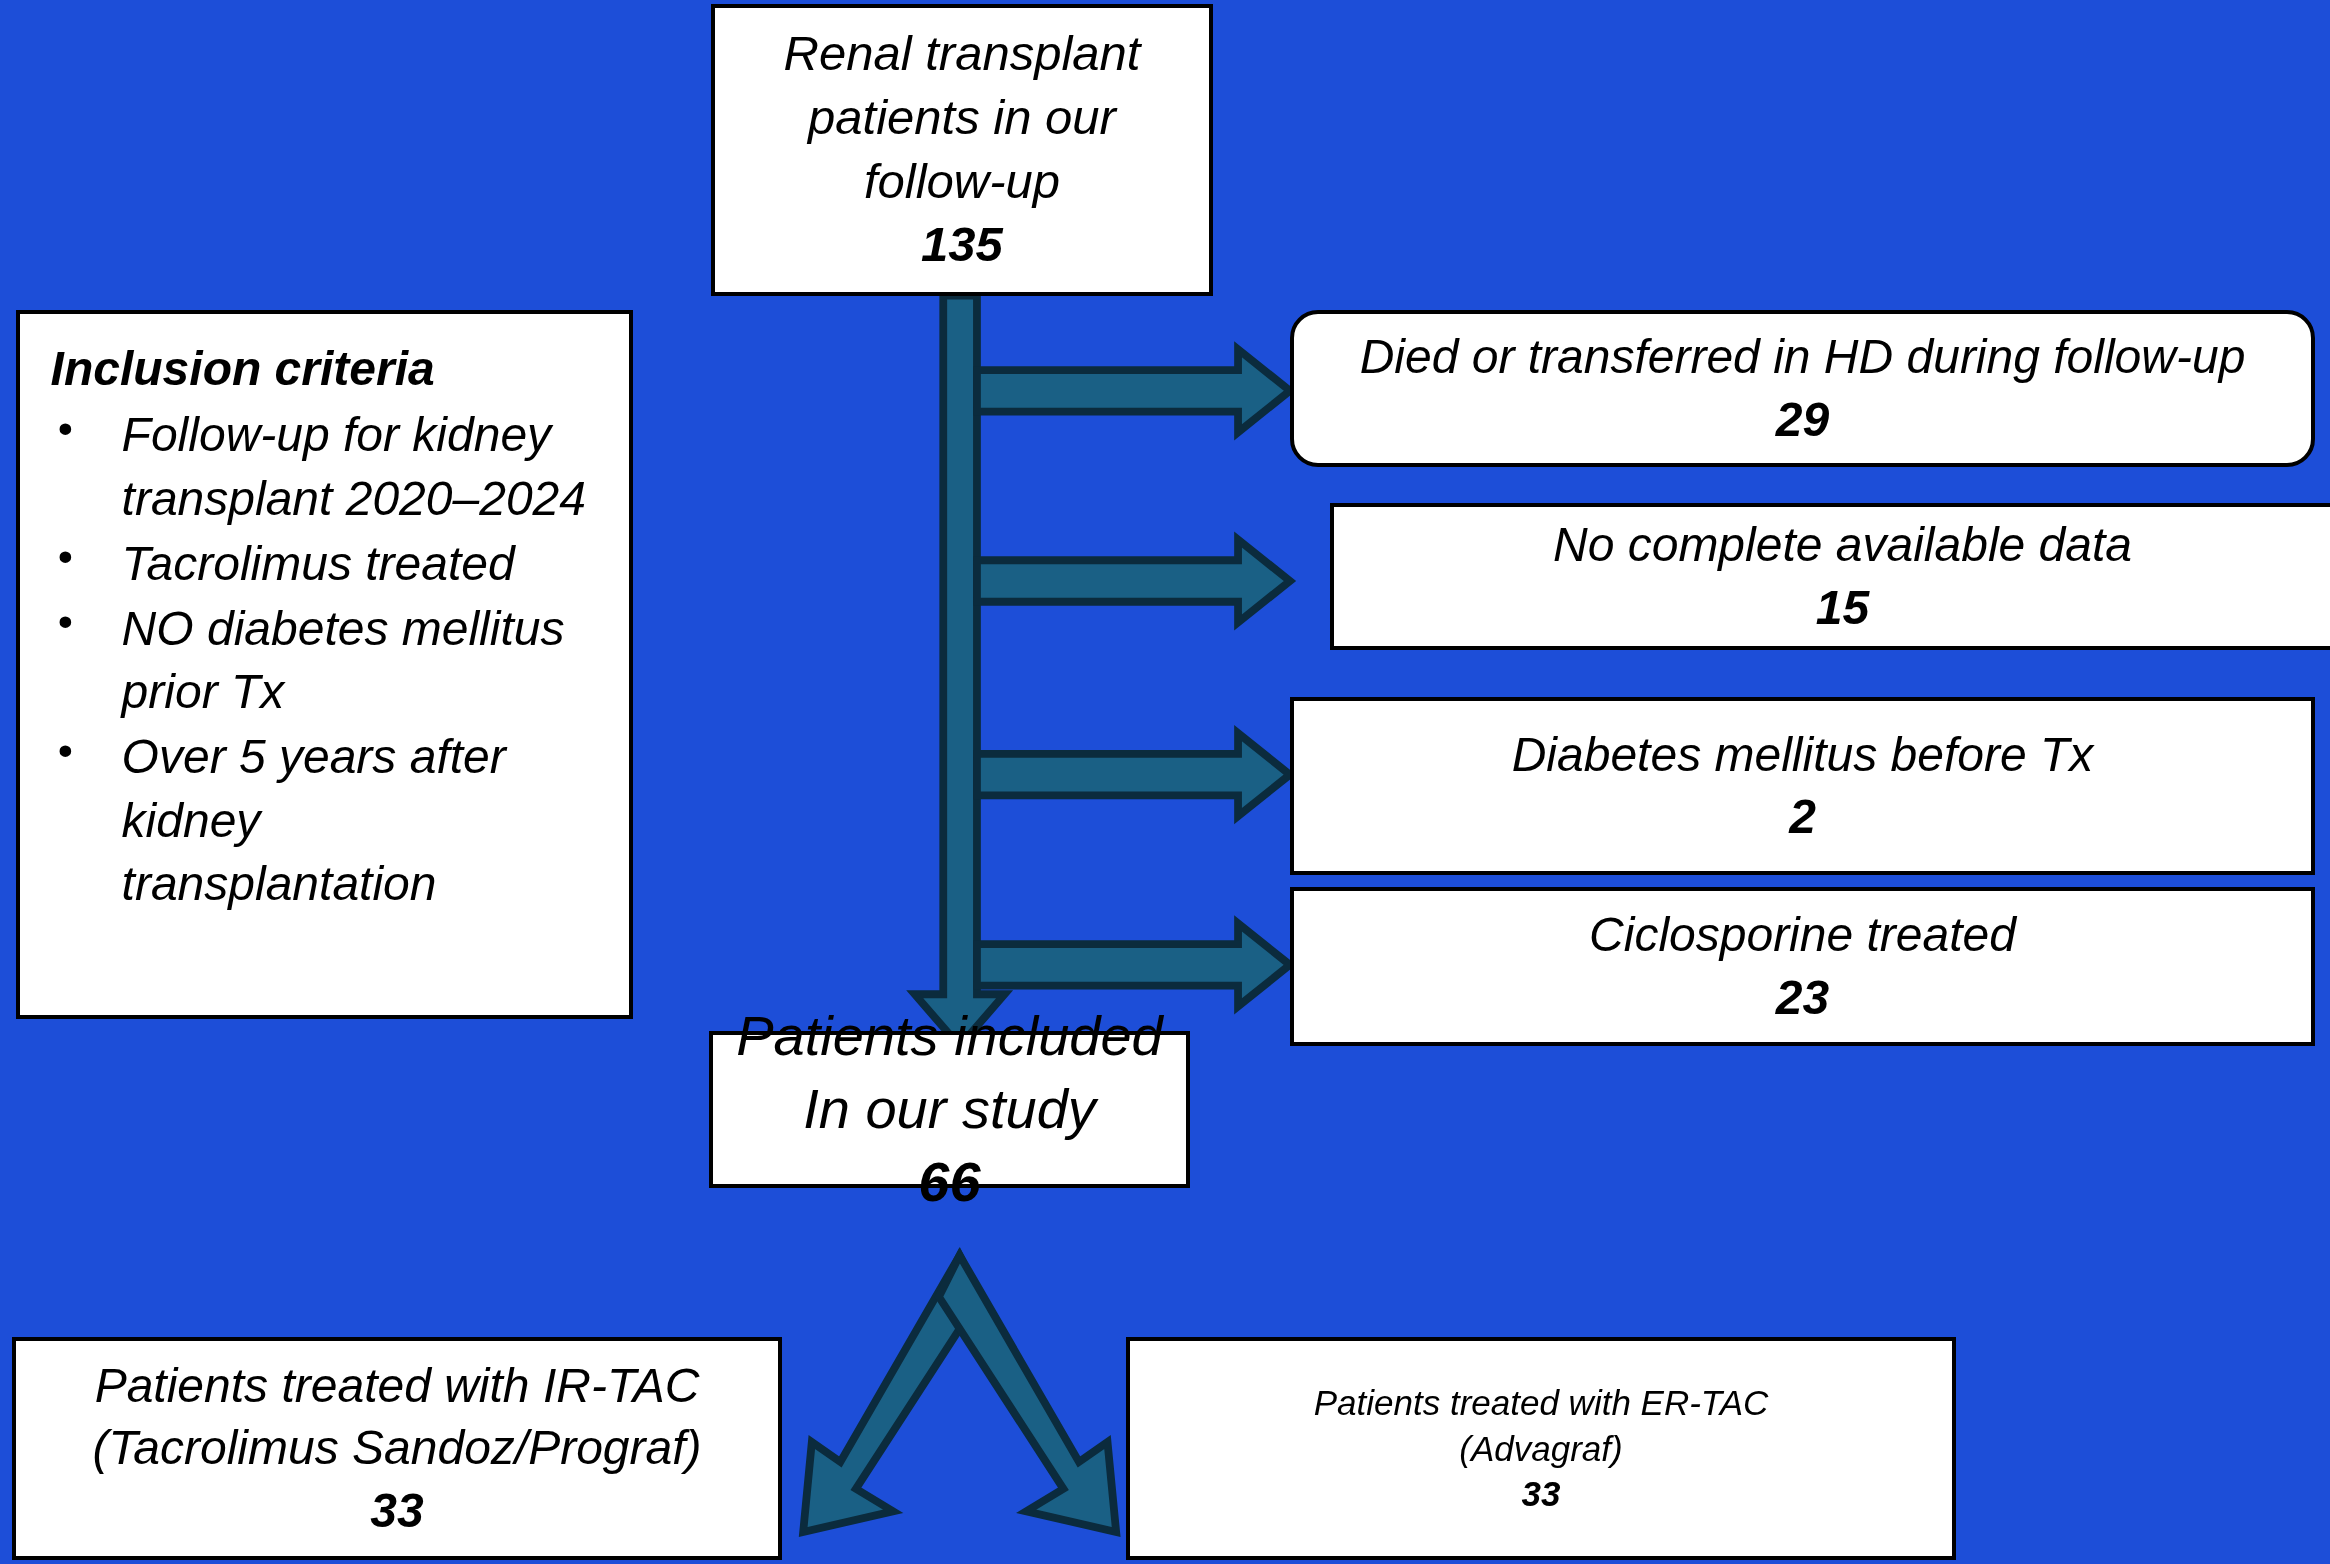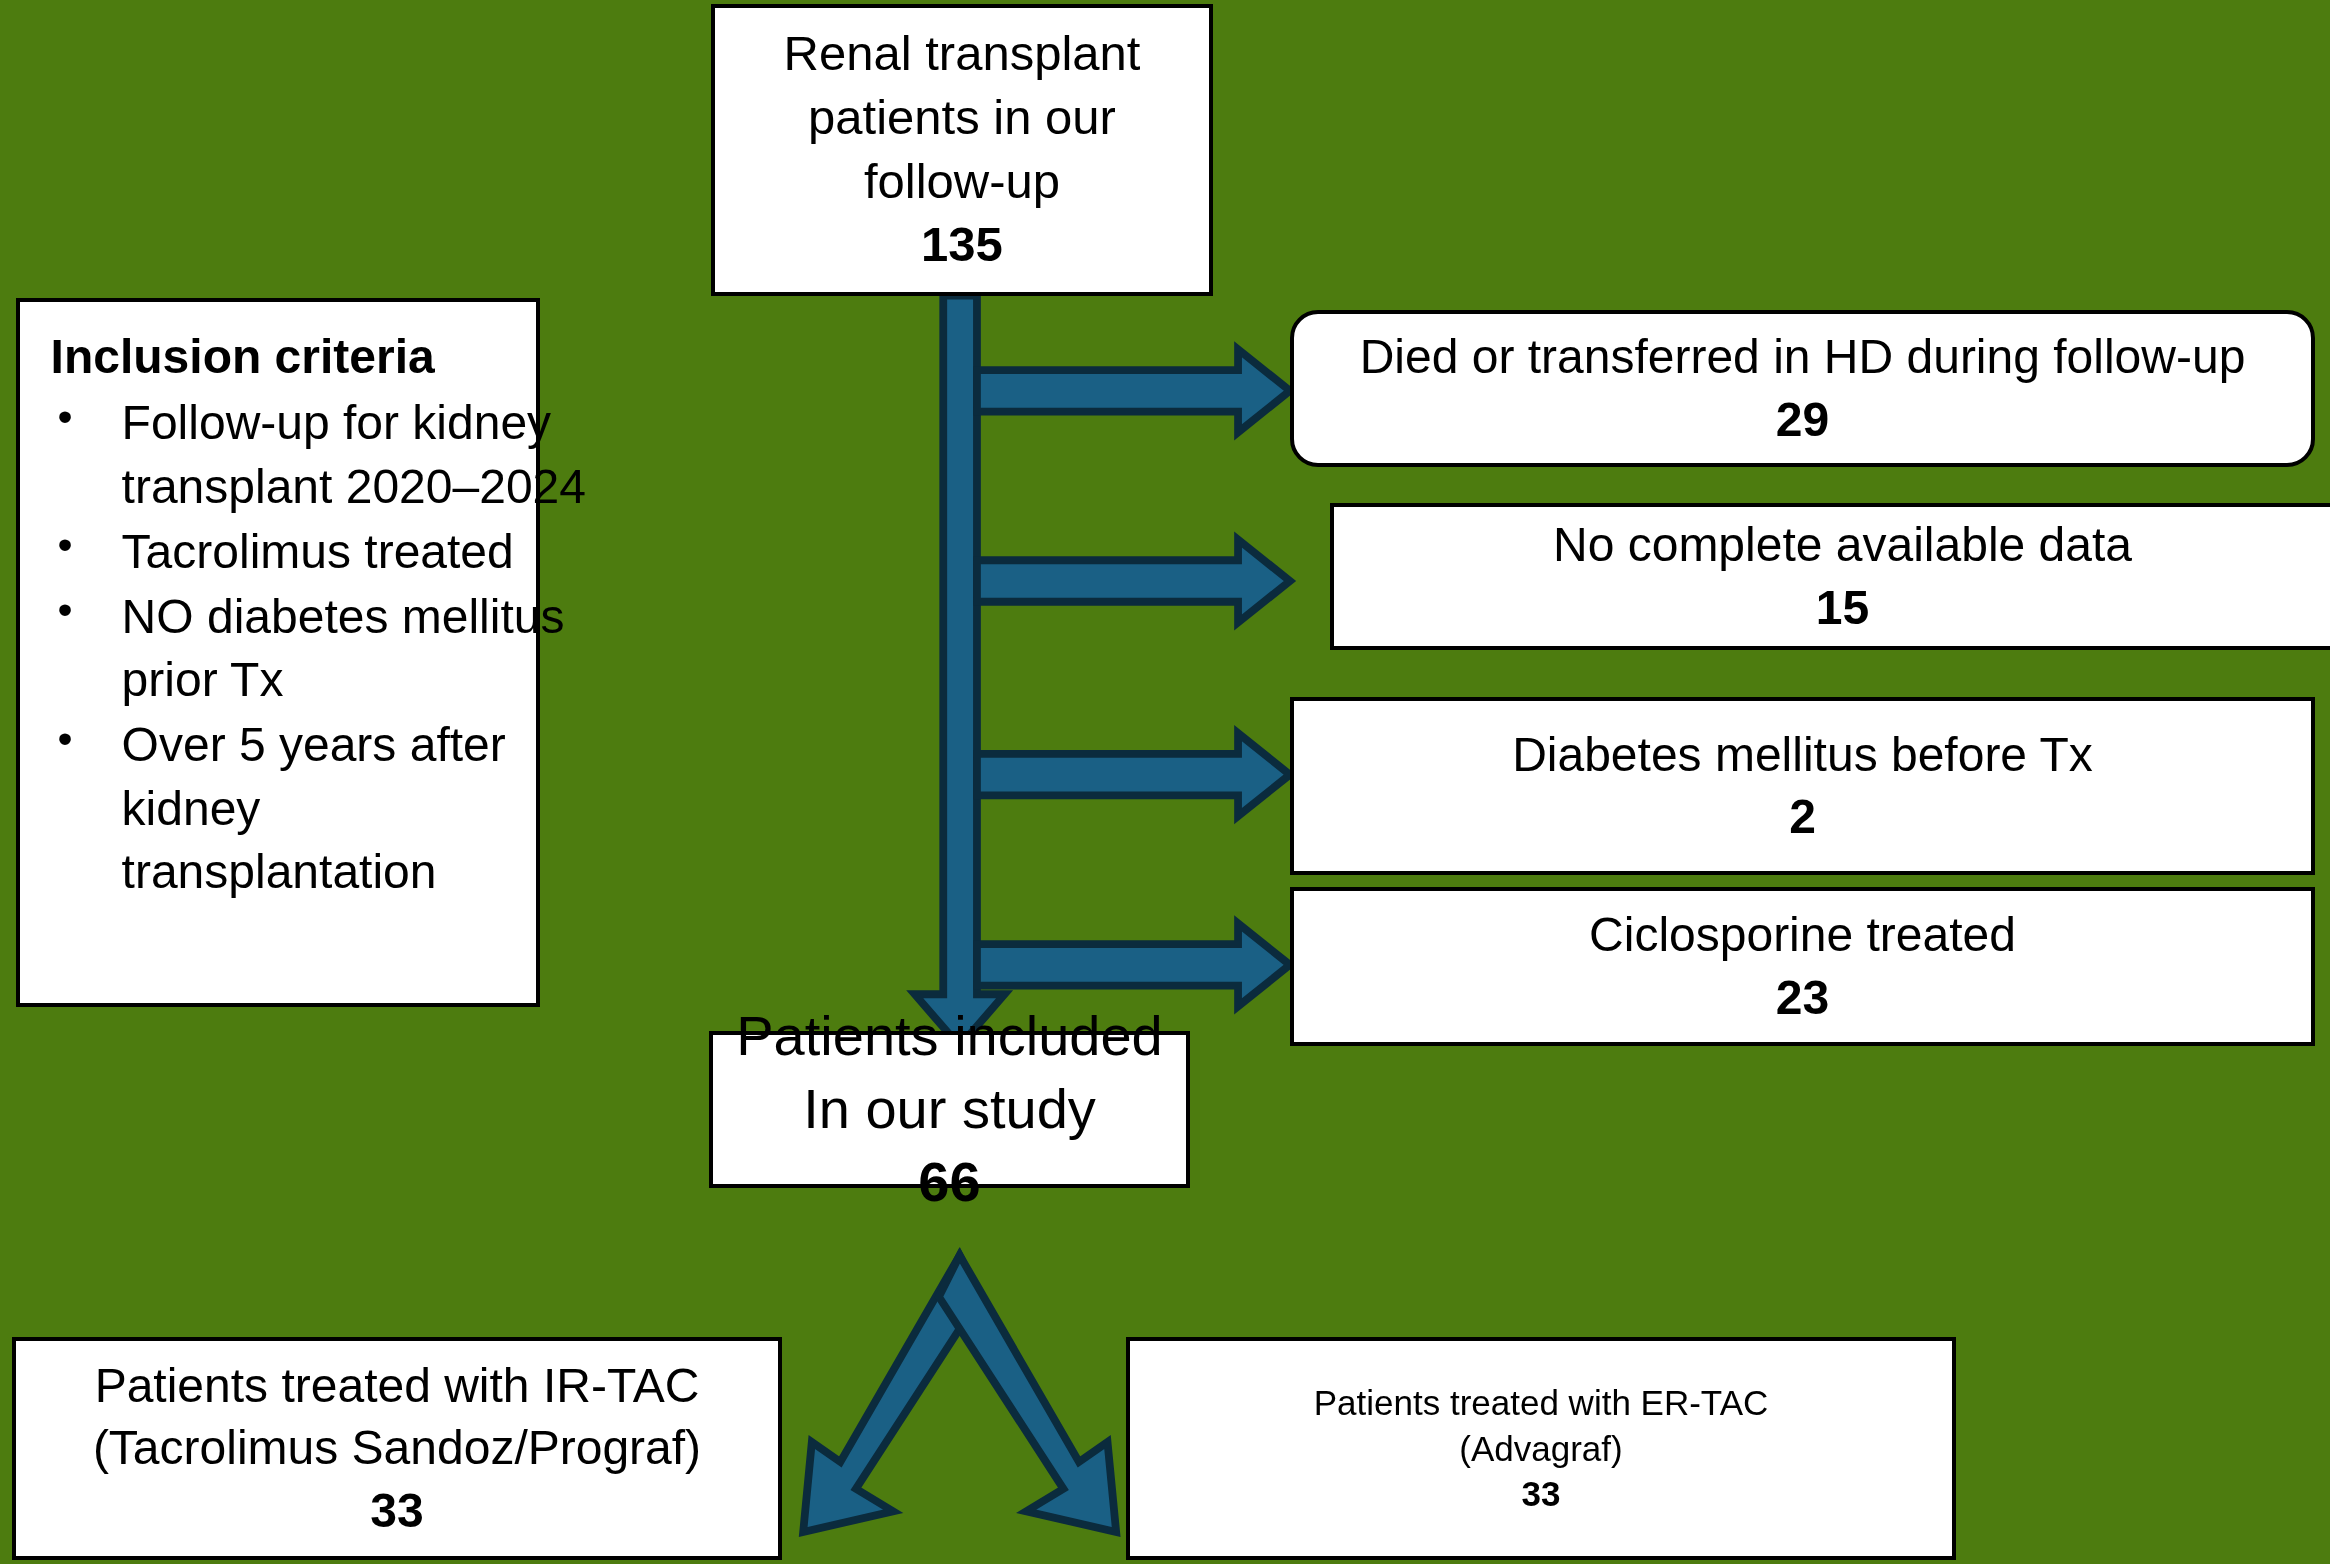--- a/index.html
+++ b/index.html
@@ -7,22 +7,23 @@
     padding: 0;
     background: #ffffff;
   }
   body {
     font-family: "Liberation Sans", sans-serif;
   }
   #canvas {
     position: relative;
     width: 2330px;
     height: 1564px;
-    background: #4d7c0f;
+    background: #1d4ed8;
     overflow: hidden;
+    font-style: italic;
   }
   #arrows {
     position: absolute;
     left: 0;
     top: 0;
     width: 2330px;
     height: 1564px;
     pointer-events: none;
   }
   .node {
@@ -52,22 +53,22 @@
     left: 711px;
     top: 3.5px;
     width: 502px;
     height: 292px;
     font-size: 49px;
   }
 
   
   #node-inclusion {
     left: 15.6px;
-    top: 298px;
-    width: 524px;
+    top: 310px;
+    width: 617px;
     height: 709px;
     display: block;
     text-align: left;
     padding: 22.5px 19px 8.6px 19px;
     font-size: 48px;
     line-height: 1.32;
   }
   #node-inclusion .crit-title {
     font-weight: bold;
     display: block;

